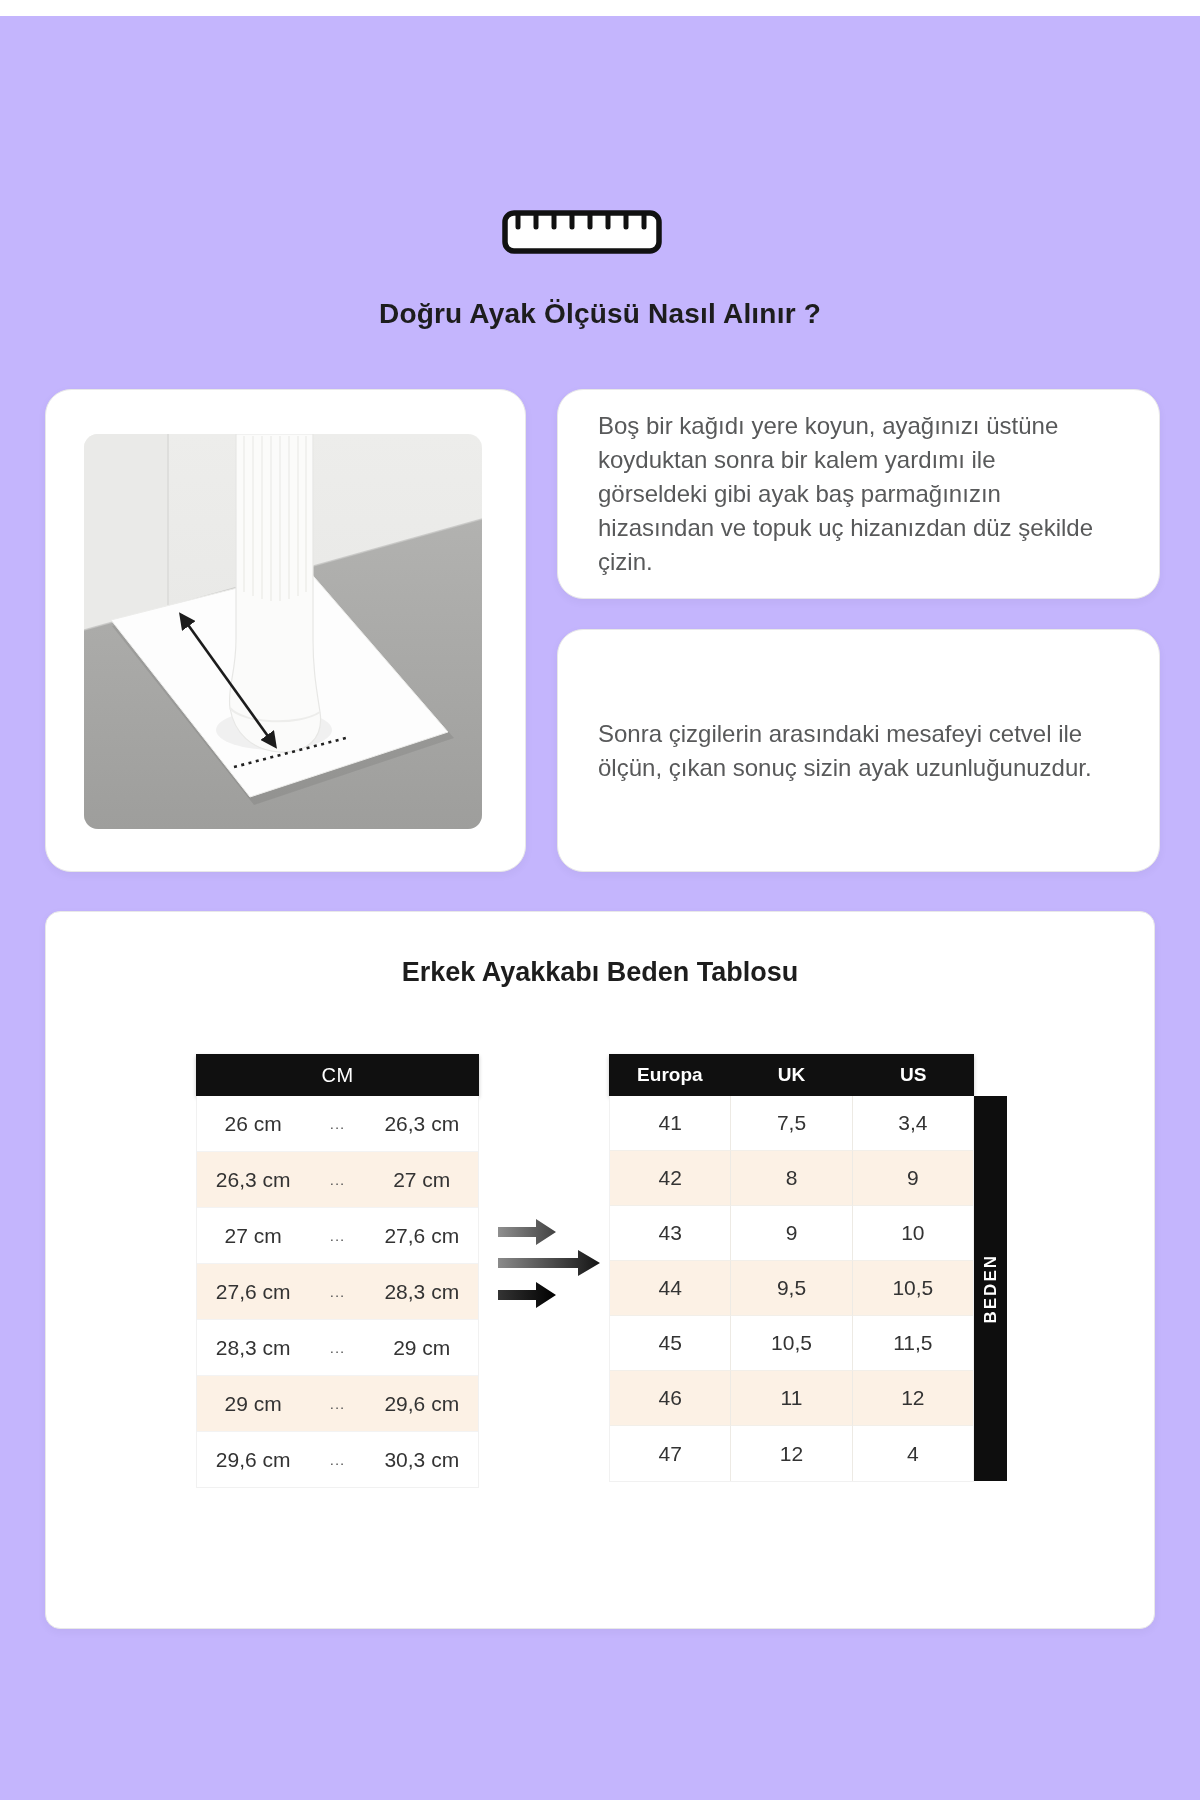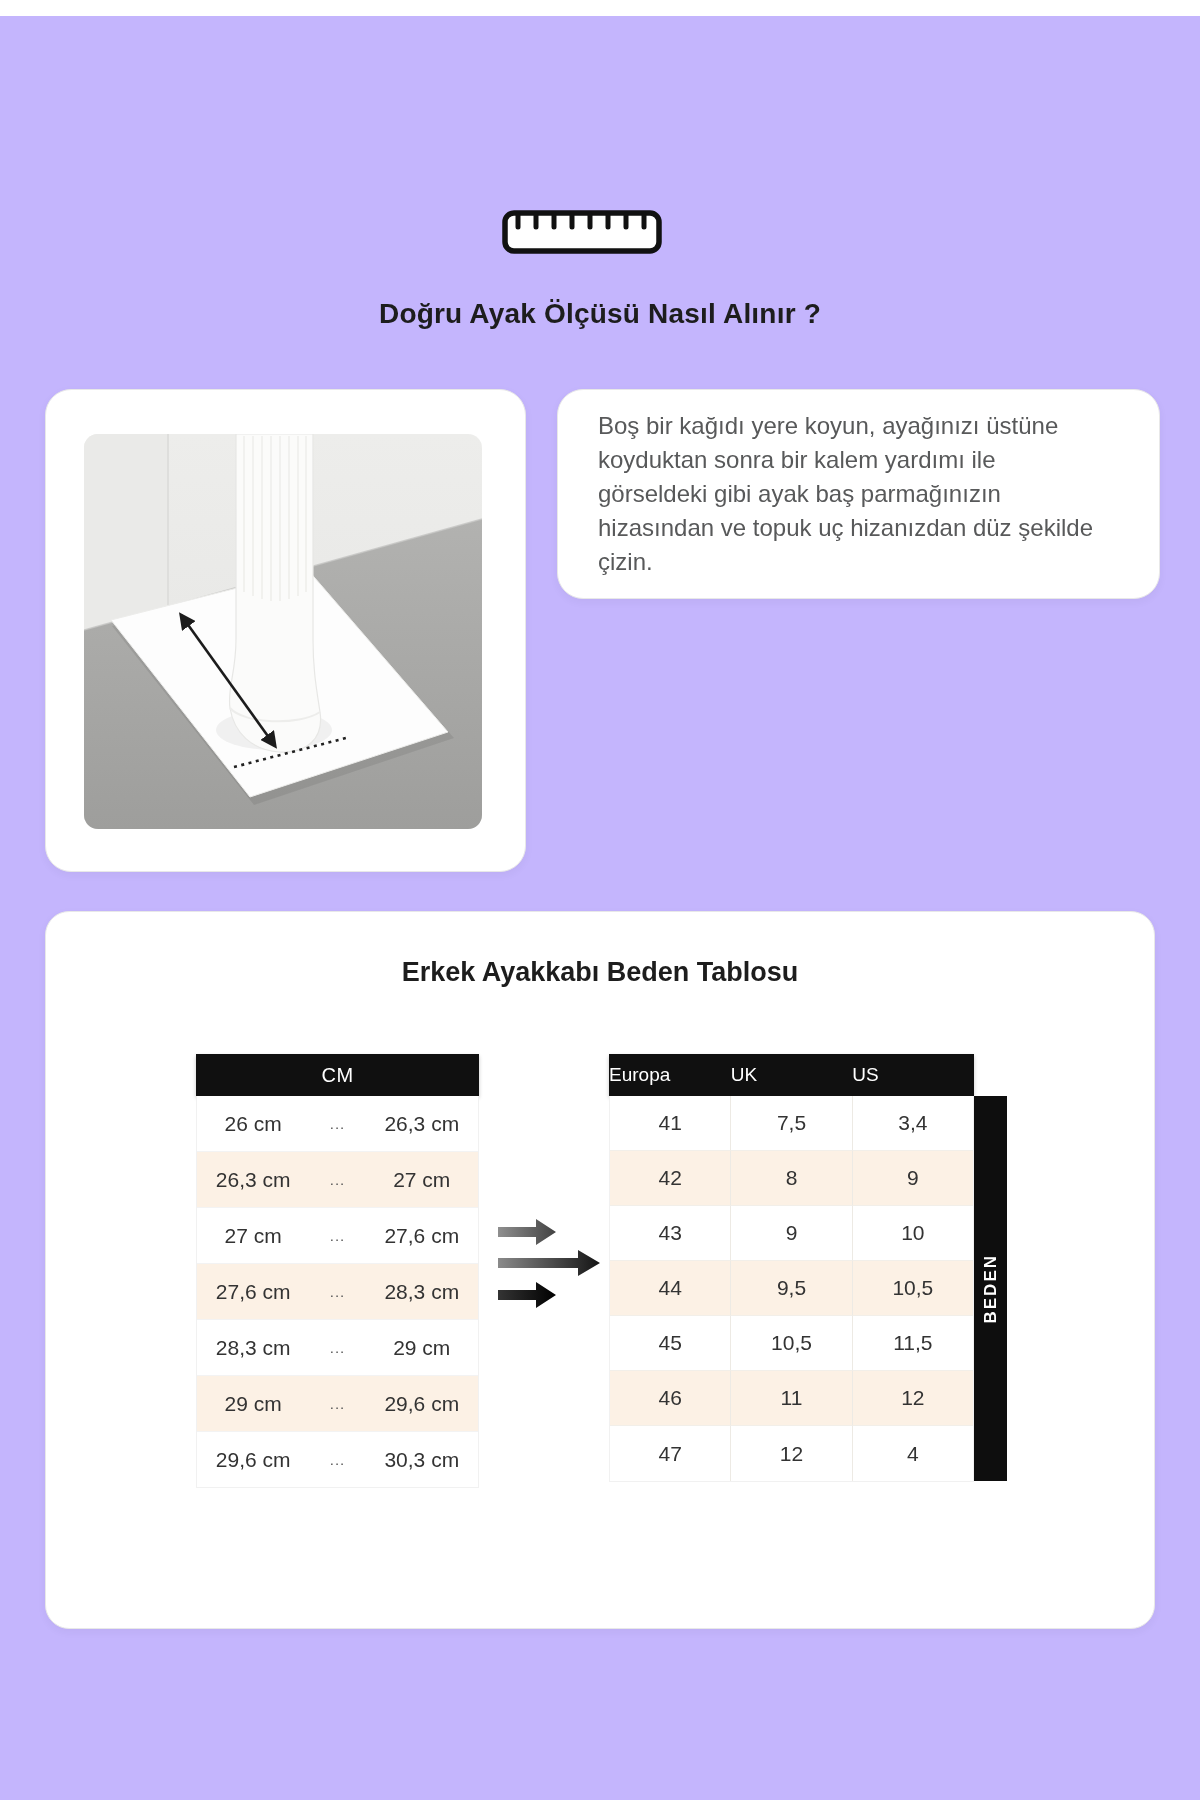--- a/index.html
+++ b/index.html
@@ -15,21 +15,21 @@
     border-radius:26px;box-shadow:0 3px 10px rgba(0,0,0,.045);box-sizing:border-box;}
 
   .photo-card{left:45px;top:373px;width:481px;height:483px;}
   .photo{position:absolute;left:38px;top:44px;width:398px;height:395px;border-radius:14px;overflow:hidden;}
 
   .text-card1{left:557px;top:373px;width:603px;height:210px;}
   .text-card2{left:557px;top:613px;width:603px;height:243px;}
   .card-text{position:absolute;left:40px;right:52px;top:50%;transform:translateY(-50%);
     font-size:24px;line-height:34px;color:var(--body-text,#58595a);}
 
-  .section-card{left:45px;top:895px;width:1110px;height:718px;border-radius:24px;}
+  .section-card{left:45px;top:895px;width:1110px;height:718px;border-radius:15px;}
   .section-title{position:absolute;top:44px;left:0;width:100%;text-align:center;
     font-size:27px;line-height:32px;font-weight:700;color:var(--title-text,#1d1d1d);}
 
   .thead{height:42px;background:var(--table-header-bg,#101010);display:flex;align-items:center;
     color:#fff;box-shadow:0 2px 4px rgba(0,0,0,.22);}
   .tbody{border:1px solid #f1f1f1;border-top:none;box-sizing:border-box;}
   .trow{display:flex;height:55px;align-items:stretch;background:#fff;}
   .trow.alt{background:var(--row-alt-bg,#fcf1e5);}
   .tcell{display:flex;align-items:center;justify-content:center;
     font-size:21px;color:#333;box-sizing:border-box;text-align:center;}
@@ -37,21 +37,21 @@
   .cm-table{position:absolute;left:150px;top:142px;width:283px;}
   .cm-table .thead{justify-content:center;font-size:20px;font-weight:400;letter-spacing:.5px;}
   .cm-table .trow{border-bottom:1px solid #f3f3f3;}
   .cm-table .trow:last-child{border-bottom:none;}
   .cm-table .tcell.c0{width:40%;}
   .cm-table .tcell.c1{width:20%;font-size:15px;color:#555;letter-spacing:1px;}
   .cm-table .tcell.c2{width:40%;}
 
   .size-wrap{position:absolute;left:563px;top:142px;width:398px;height:427px;}
   .size-table{position:absolute;left:0;top:0;width:365px;}
-  .size-table .thead span{flex:1;font-size:19px;font-weight:400;}
+  .size-table .thead span{flex:1;text-align:center;font-size:19px;font-weight:700;}
   .size-table .tcell{flex:1;border-right:1px solid #edeae4;border-bottom:1px solid #f2efe9;}
   .size-table .tcell:last-child{border-right:none;}
   .size-table .trow:last-child .tcell{border-bottom:none;}
 
   .beden-bar{position:absolute;left:365px;top:42px;width:33px;height:385px;
     background:var(--beden-bar-bg,#0e0e0e);display:flex;align-items:center;justify-content:center;}
   .beden-bar span{color:#fff;font-size:17px;font-weight:700;letter-spacing:2px;
     writing-mode:vertical-rl;transform:rotate(180deg);}
 
   .arrows{position:absolute;left:452px;top:306px;}
@@ -119,20 +119,23 @@
         <line x1="97" y1="181" x2="191" y2="312" stroke="#1c1c1c" stroke-width="2.6" marker-start="url(#ah)" marker-end="url(#ah)"></line>
         <line x1="150" y1="333" x2="262" y2="304" stroke="#222" stroke-width="2.6" stroke-dasharray="3 4.5"></line>
       </svg>
     </div>
   </div>
 
   <div class="card text-card1">
     <div class="card-text">Boş bir kağıdı yere koyun, ayağınızı üstüne koyduktan sonra bir kalem yardımı ile görseldeki gibi ayak baş parmağınızın hizasından ve topuk uç hizanızdan düz şekilde çizin.</div>
   </div>
 
+  <div class="card text-card2">
+    <div class="card-text">Sonra çizgilerin arasındaki mesafeyi cetvel ile ölçün, çıkan sonuç sizin ayak uzunluğunuzdur.</div>
+  </div>
 
   <div class="card section-card">
     <div class="section-title">Erkek Ayakkabı Beden Tablosu</div>
 
     <div class="cm-table">
       <div class="thead">
         <span>CM</span>
       </div>
       <div class="tbody">
           <div class="trow">

